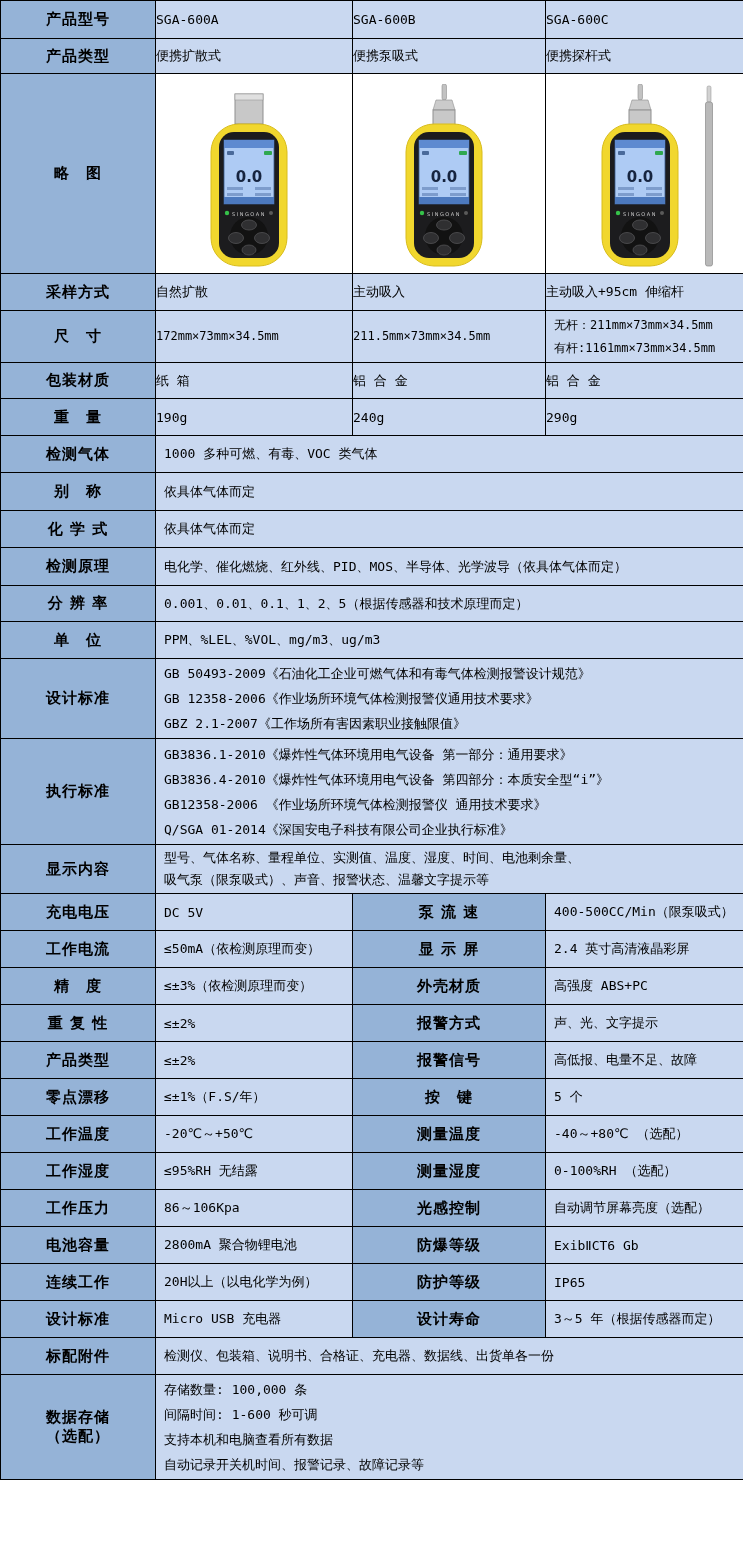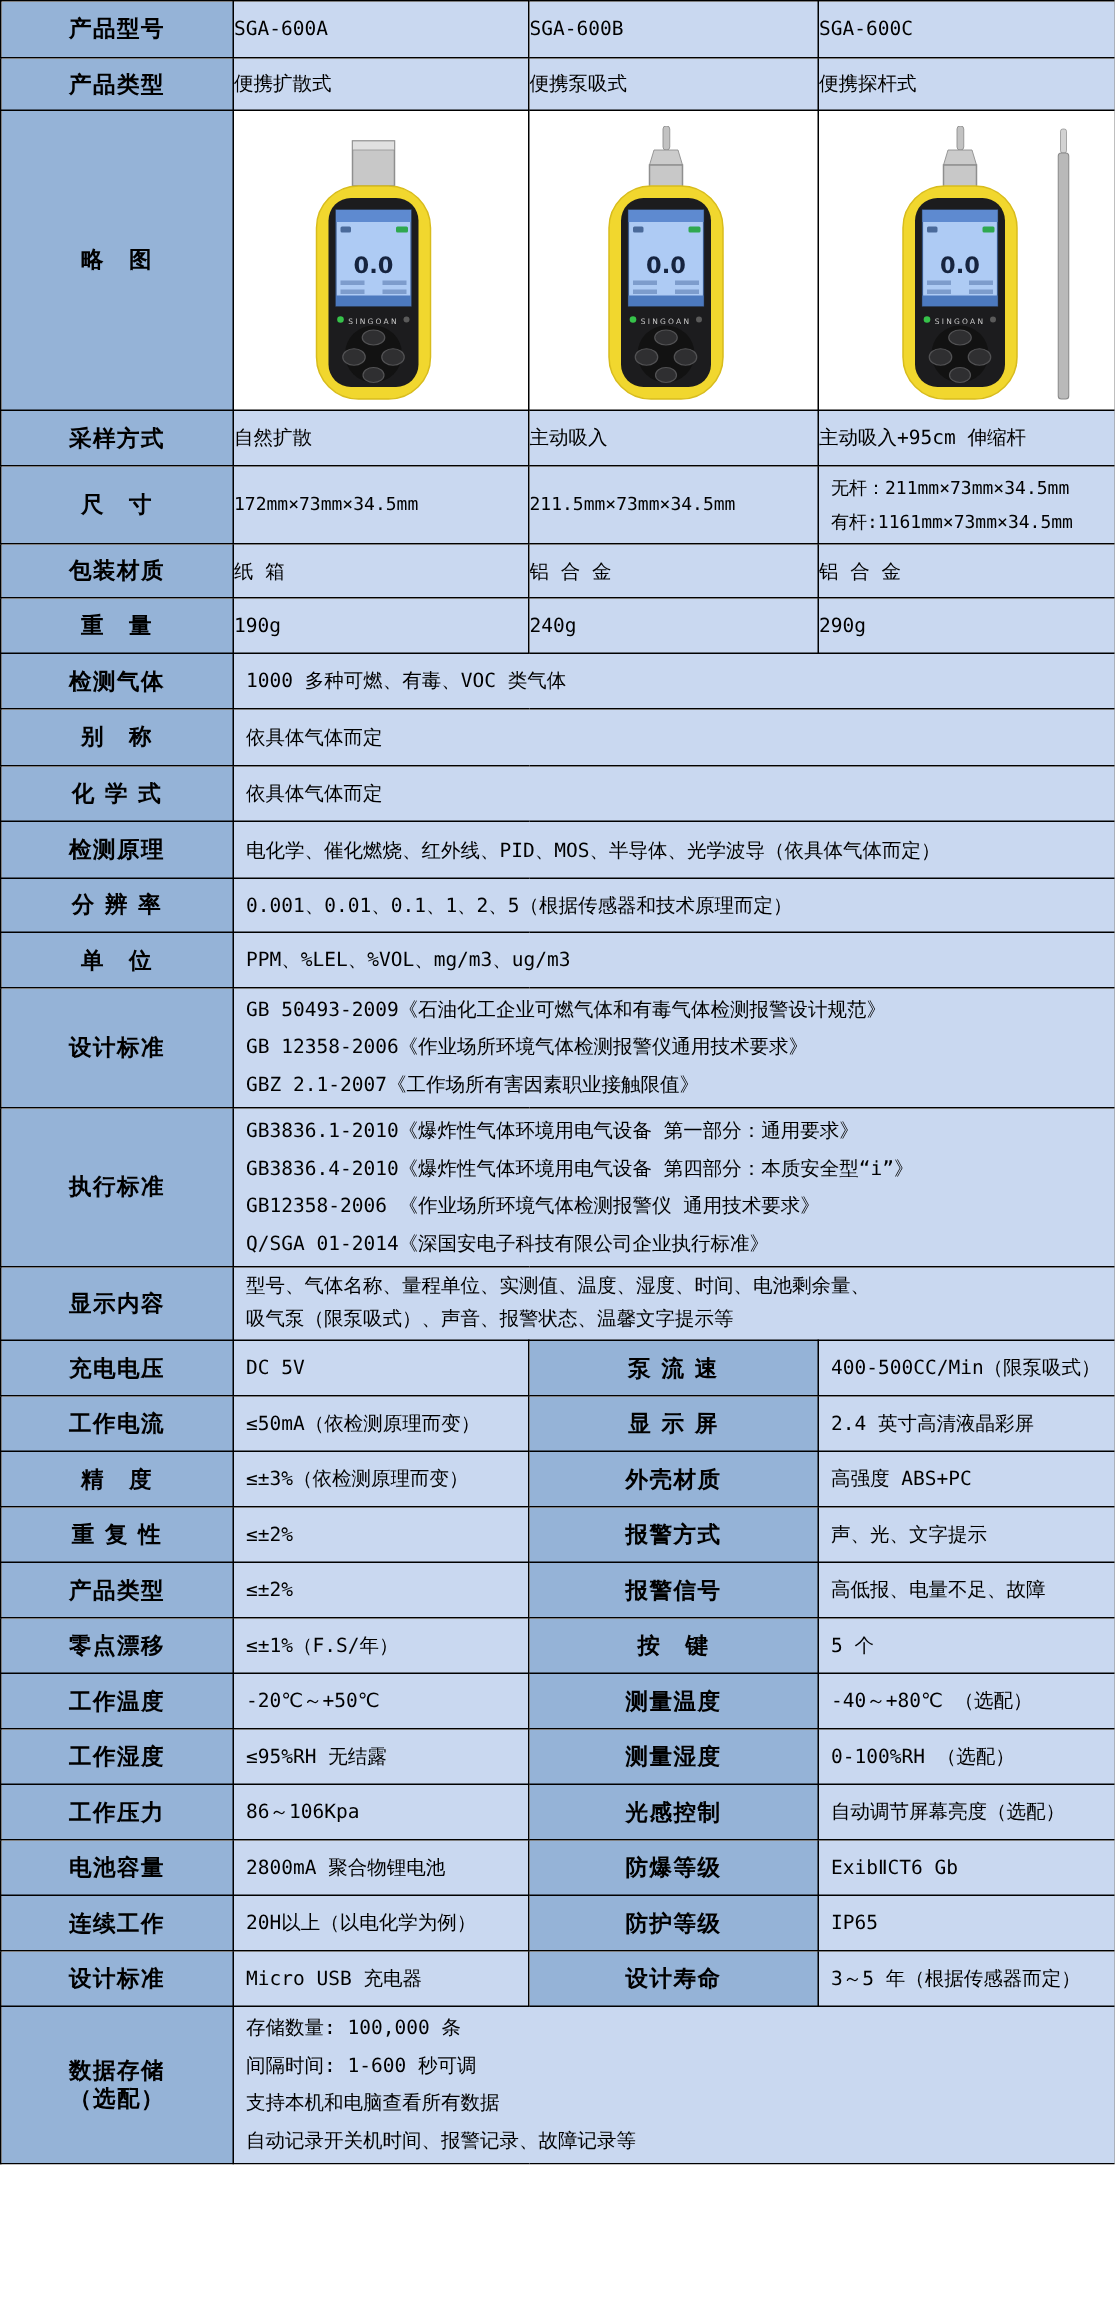--- a/index.html
+++ b/index.html
@@ -254,20 +254,24 @@
     <td class="lbl">防护等级</td>
     <td class="val pl">IP65</td>
   </tr>
   <tr style="height:37px">
     <td class="lbl">设计标准</td>
     <td class="val pl">Micro USB 充电器</td>
     <td class="lbl">设计寿命</td>
     <td class="val pl">3～5 年（根据传感器而定）</td>
   </tr>
 
+  <tr style="height:37px">
+    <td class="lbl">标配附件</td>
+    <td class="val pl" colspan="3">检测仪、包装箱、说明书、合格证、充电器、数据线、出货单各一份</td>
+  </tr>
 
   <tr style="height:101px">
     <td class="lbl">
       <div>数据存储</div>
       <div>（选配）</div>
     </td>
     <td class="val pl mline" colspan="3">
       <div>存储数量: 100,000 条</div>
       <div>间隔时间: 1-600 秒可调</div>
       <div>支持本机和电脑查看所有数据</div>

